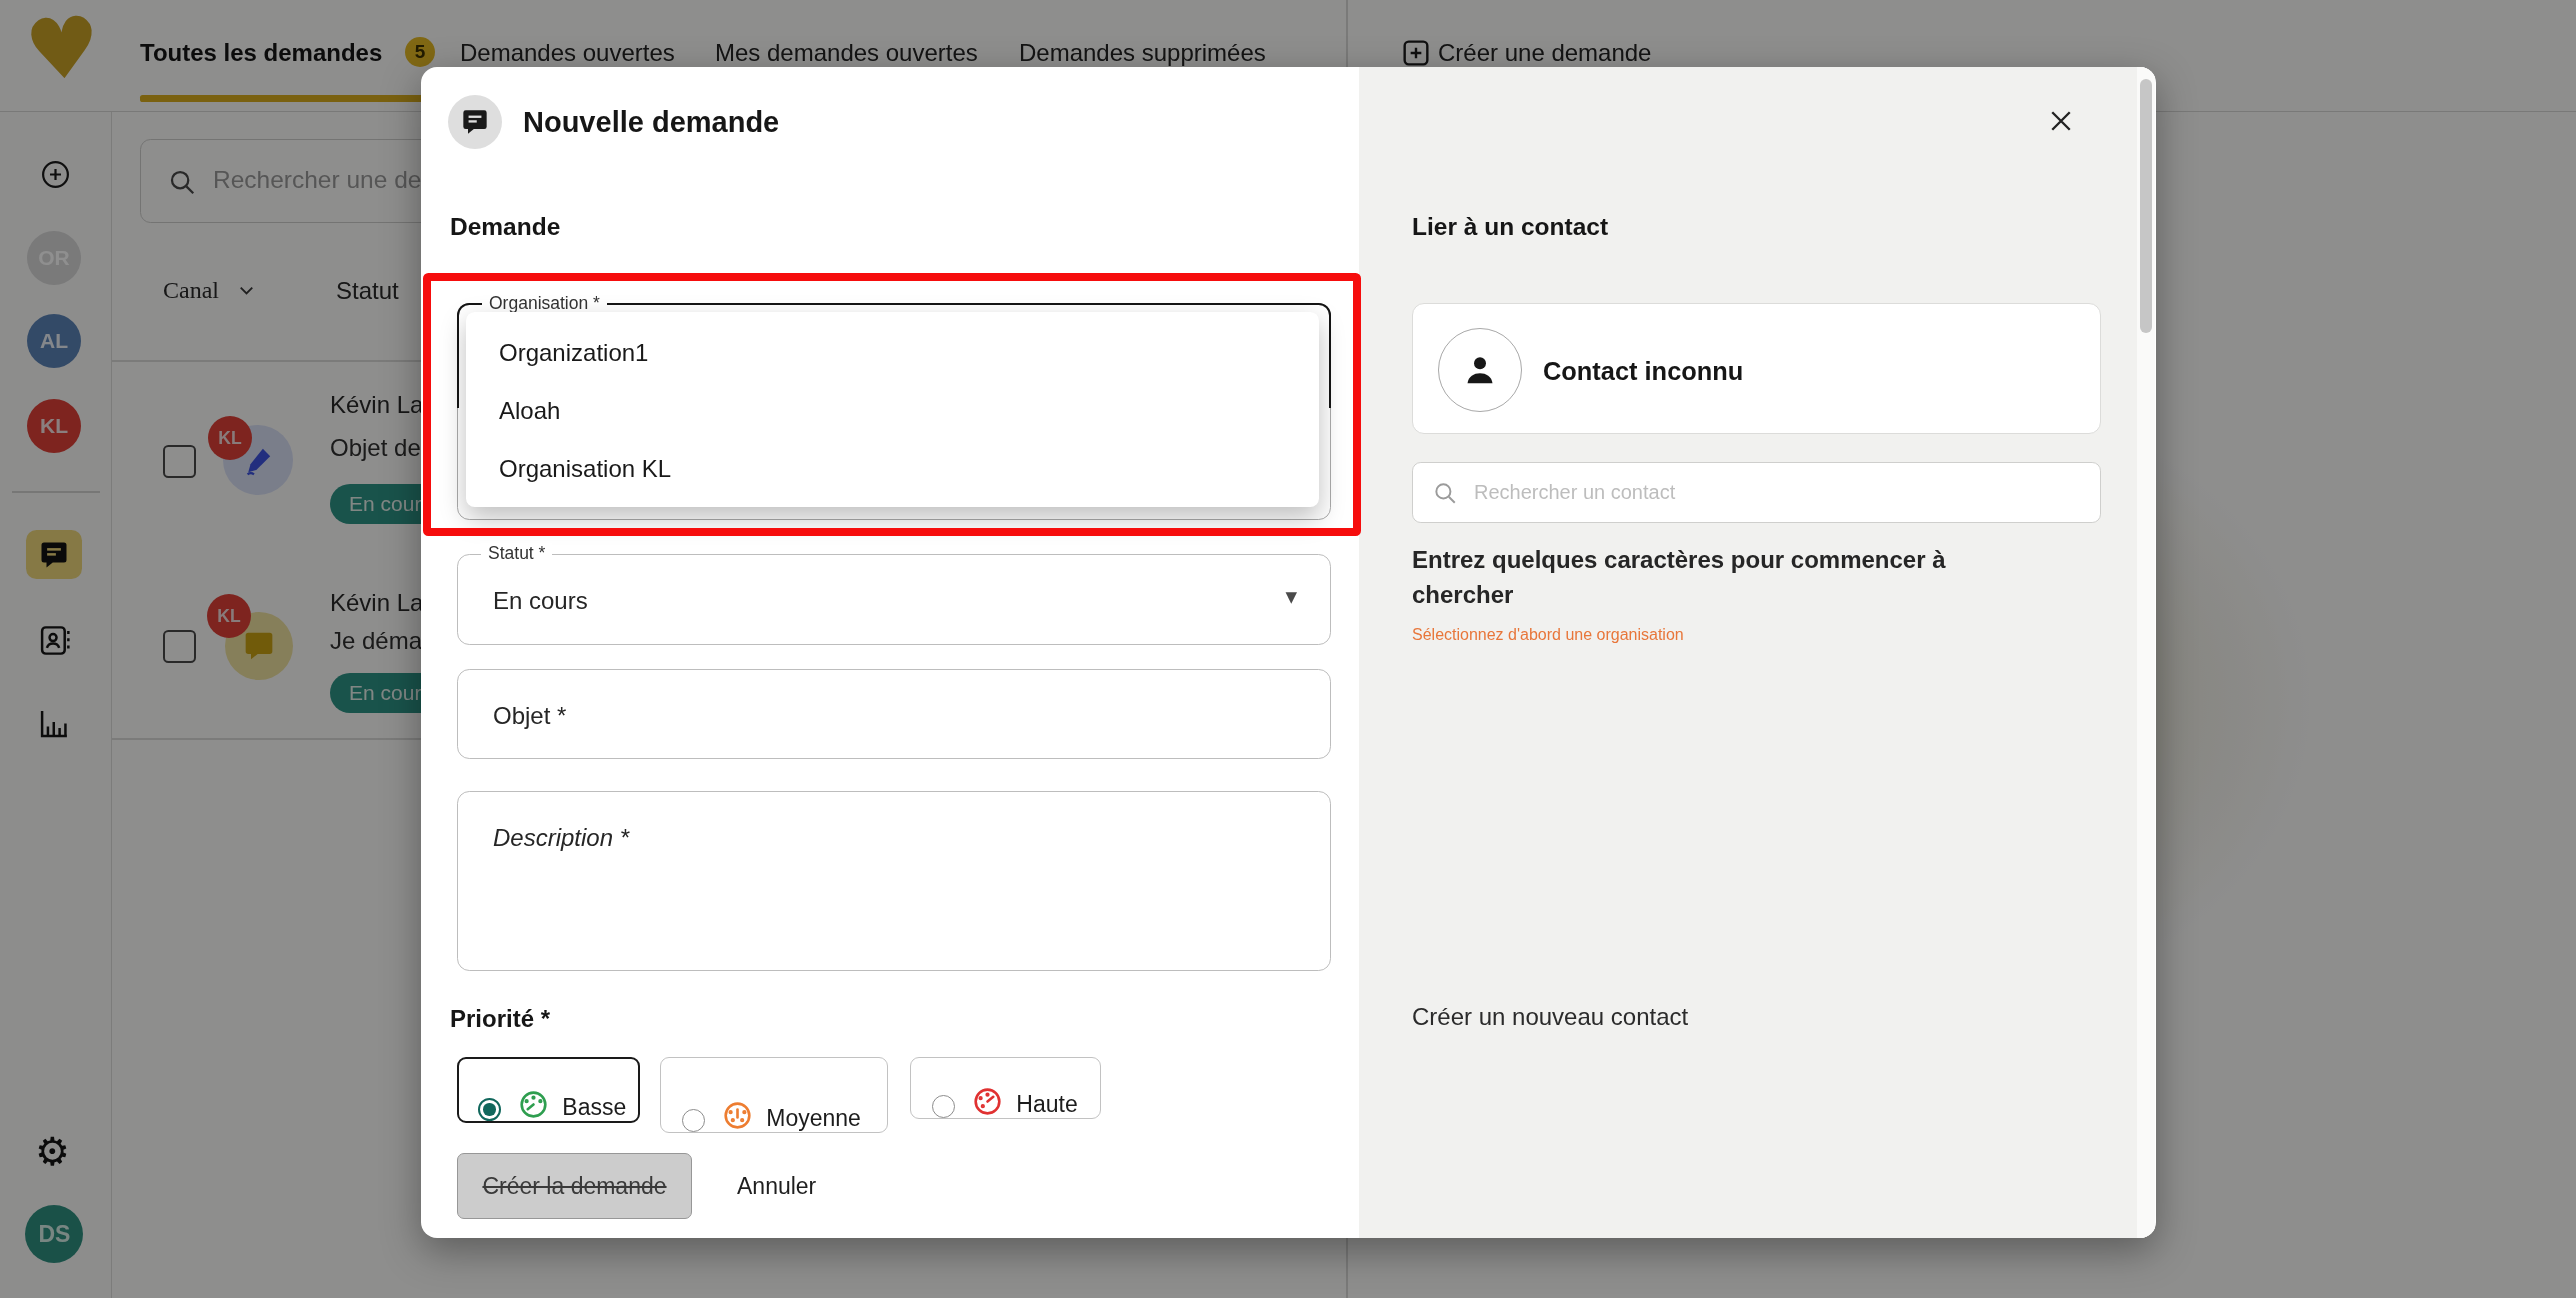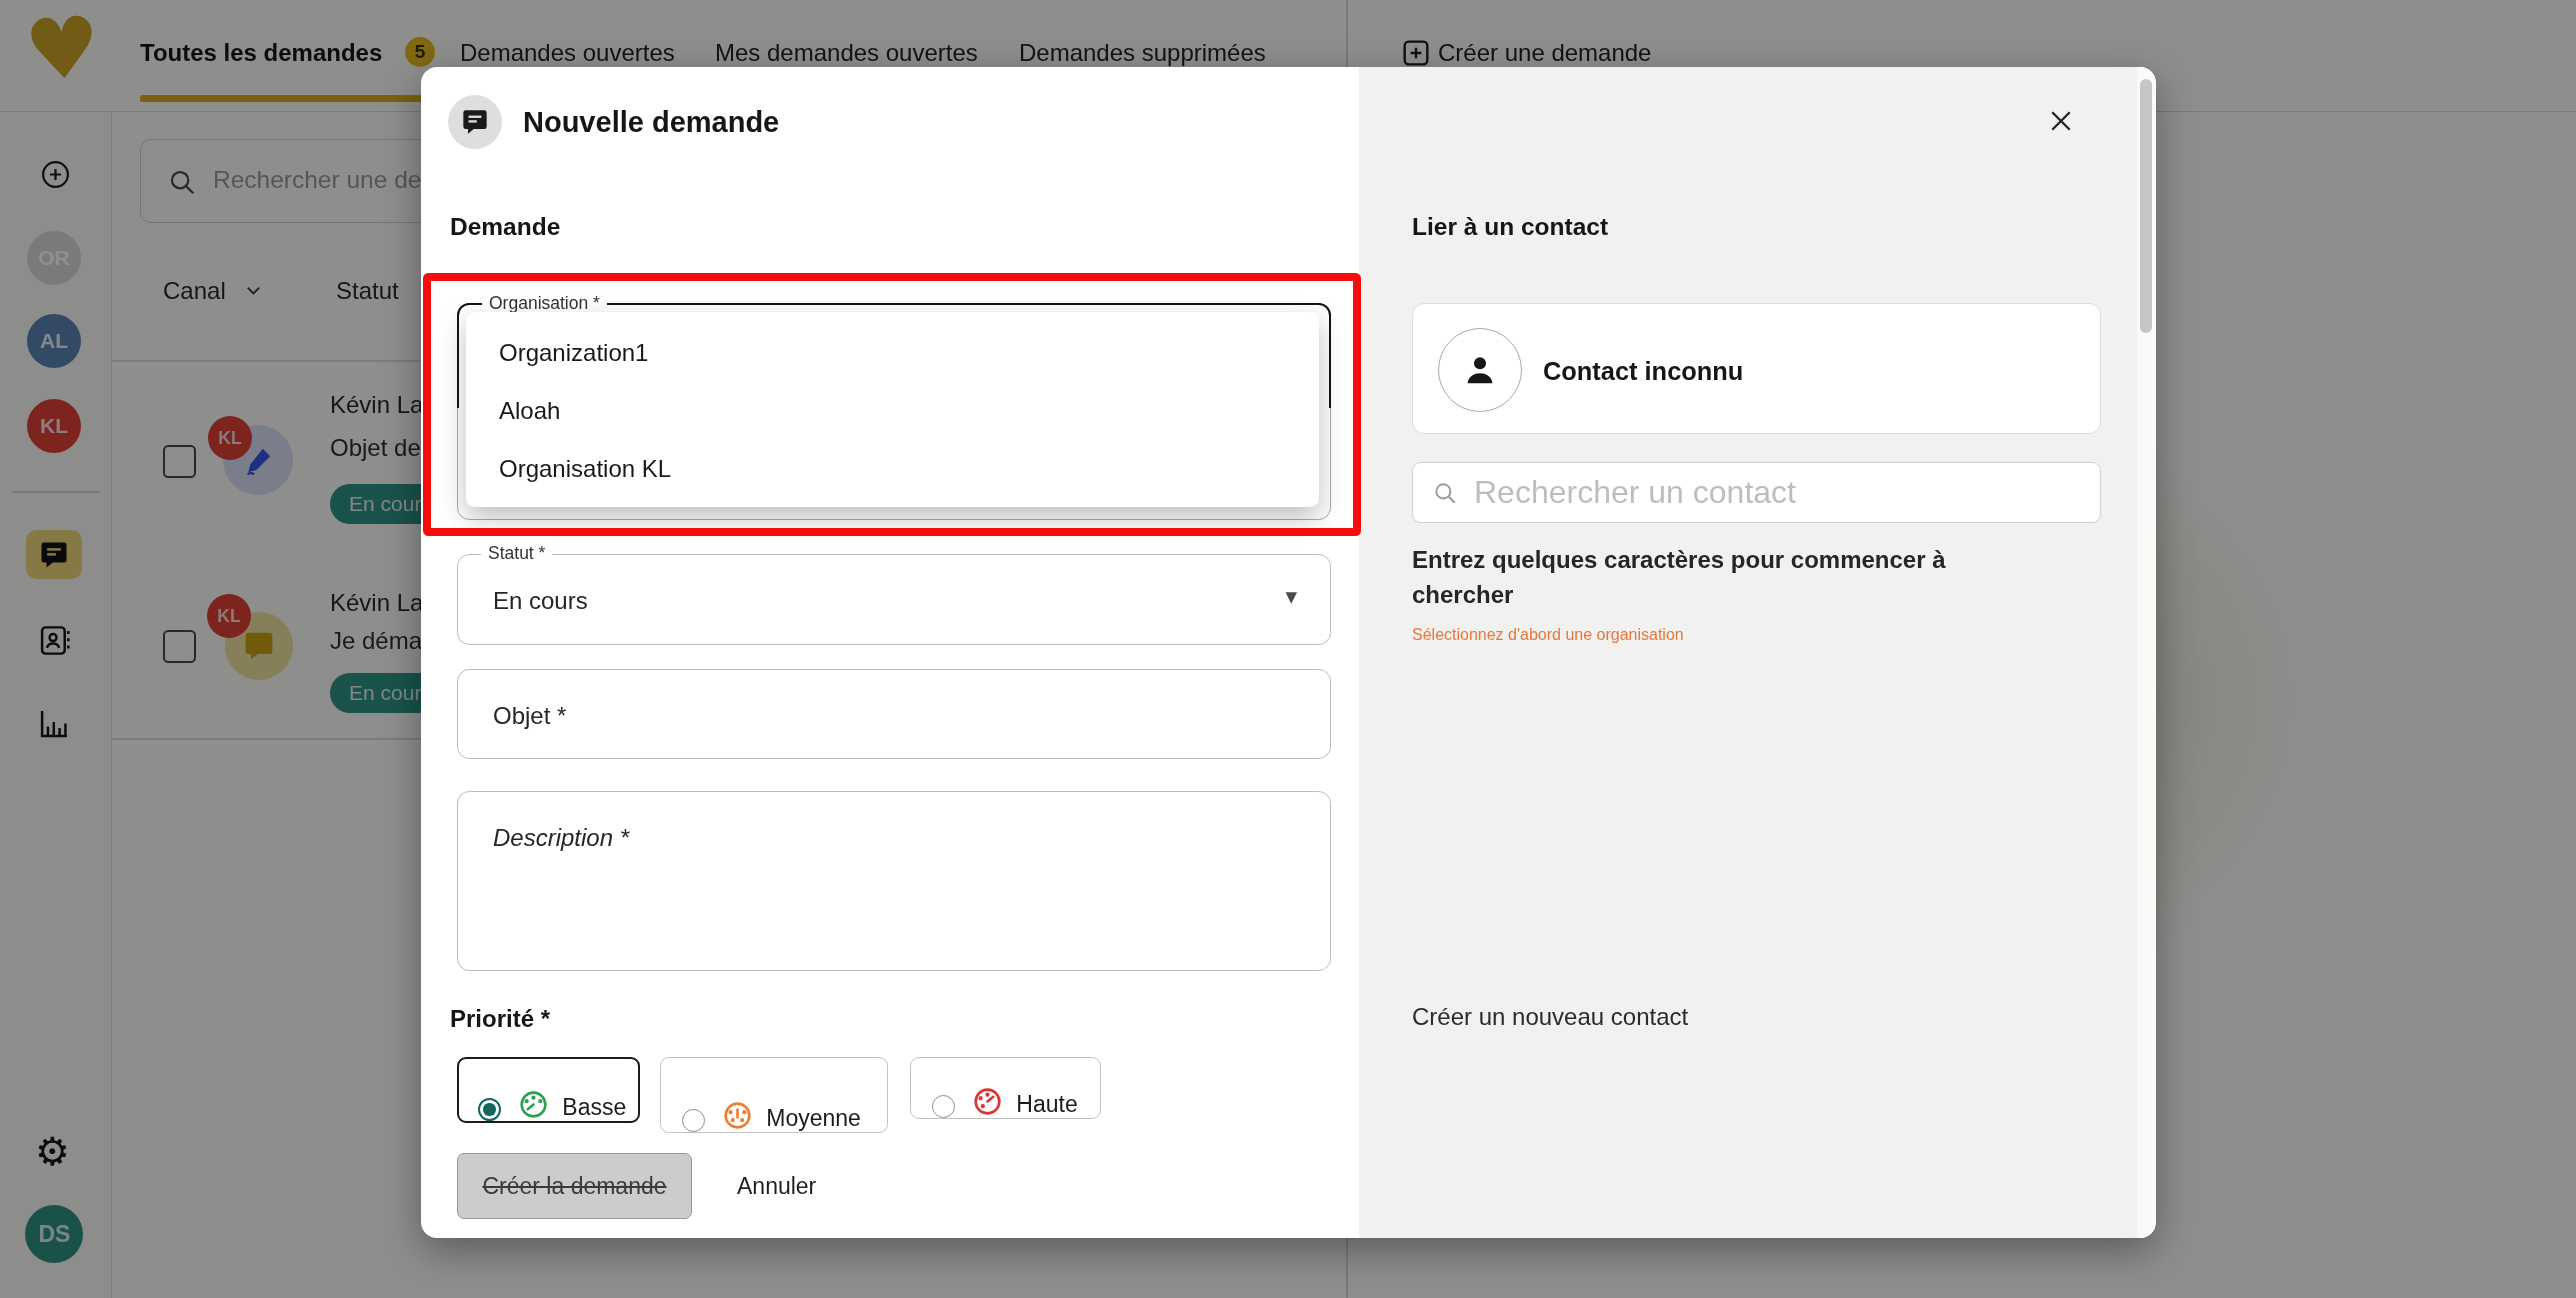--- a/index.html
+++ b/index.html
@@ -50,21 +50,21 @@
   .prio-label{font-size:23px;color:#1C1C1C;}
   #create-btn{background:#CCCCCC;border:1.8px solid #979797;border-radius:7px;color:#3A3A3A;
               font-size:23px;text-decoration:line-through;display:flex;align-items:center;justify-content:center;box-sizing:border-box;}
   #cancel-btn{font-size:23px;color:#1F1F1F;}
   #red-annotation{border:8px solid #F60D0D;border-radius:5.3px;box-sizing:border-box;z-index:5;pointer-events:none;}
   #org-menu{background:#fff;border-radius:8.8px;box-shadow:0 10.5px 26px rgba(0,0,0,.25);padding-top:12.3px;box-sizing:border-box;}
   #contact-card{background:#fff;border:1.8px solid #DCDCDA;border-radius:12px;box-sizing:border-box;}
   #contact-avatar{width:84px;height:84px;border:1.8px solid #A8A8A8;border-radius:50%;background:#fff;
                   display:flex;align-items:center;justify-content:center;box-sizing:border-box;}
   #contact-search{background:#fff;border:1.8px solid #CFCFCD;border-radius:8.8px;box-sizing:border-box;}
-  #contact-search input{border:none;outline:none;background:transparent;font-size:32px;width:526px;
+  #contact-search input{border:none;outline:none;background:transparent;font-size:20px;width:526px;
                         font-family:"Liberation Sans",sans-serif;color:#444;}
   #contact-search input::placeholder{color:#BDBDBD;}
   #hint-text{width:578px;font-size:24px;font-weight:700;color:#262626;line-height:35px;}
   #warning-text{font-size:16px;color:#E8763A;}
   #create-contact-link{font-size:24px;color:#2B2B2B;}
   #scroll-track{left:1716px;top:0;width:18.4px;height:1171px;background:#FAFAF9;}
   #scroll-thumb{left:1719px;top:12.3px;width:12.3px;height:254px;background:#C6C6C6;border-radius:6.1px;}
   .glyph{line-height:1;}
 </style>
 </head>
@@ -158,21 +158,21 @@
 
   <div class="abs flex" id="search-box">
     <span class="abs" style="left:26px;top:27px;">
       <svg width="30" height="30" viewBox="0 0 24 24" fill="none" stroke="#4A4A4A" stroke-width="1.8">
         <circle cx="10.5" cy="10.5" r="6.5"></circle>
           <path d="M15.5 15.5L21 21"></path>
       </svg>
     </span>
     <input class="abs" style="left: 70px; top: 24.5px;" readonly="" placeholder="Rechercher une der">
   </div>
-  <div class="abs flex" style="left:163px;top:273px;height:35px;gap:16px;">
+  <div class="abs flex" style="left:163px;top:273px;height:35px;gap:16px;font-family:Liberation Serif, serif;">
     <span class="filter-label">Canal</span>
     <span>
       <svg width="23" height="23" viewBox="0 0 24 24" fill="none" stroke="#3A3A3A" stroke-width="2">
           <path d="M6 9l6 6 6-6"></path>
         </svg>
     </span>
   </div>
   <div class="abs flex" style="left:336px;top:273px;height:35px;">
     <span class="filter-label">Statut</span>
   </div>

